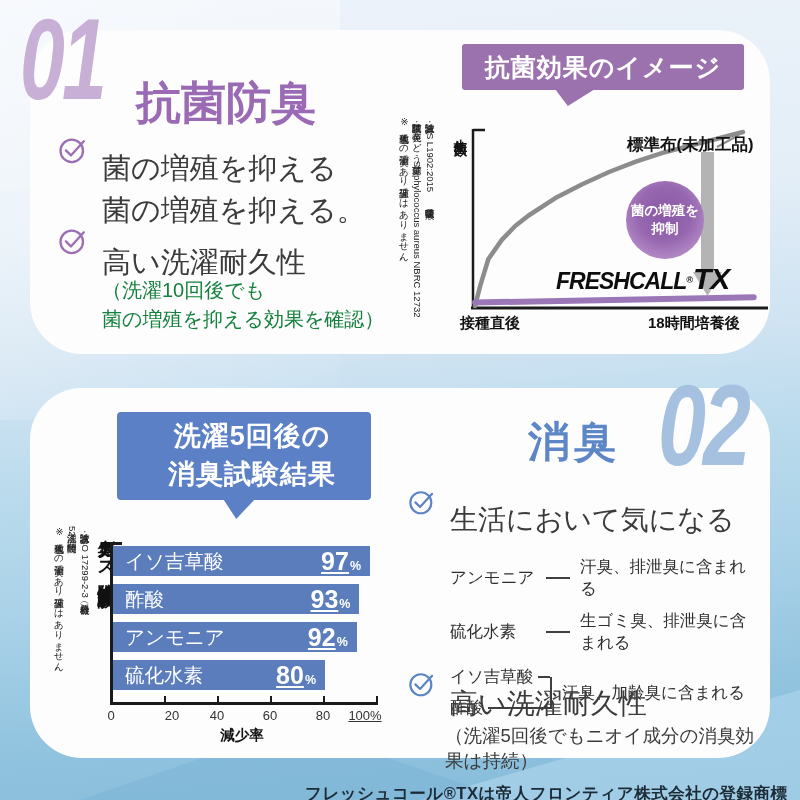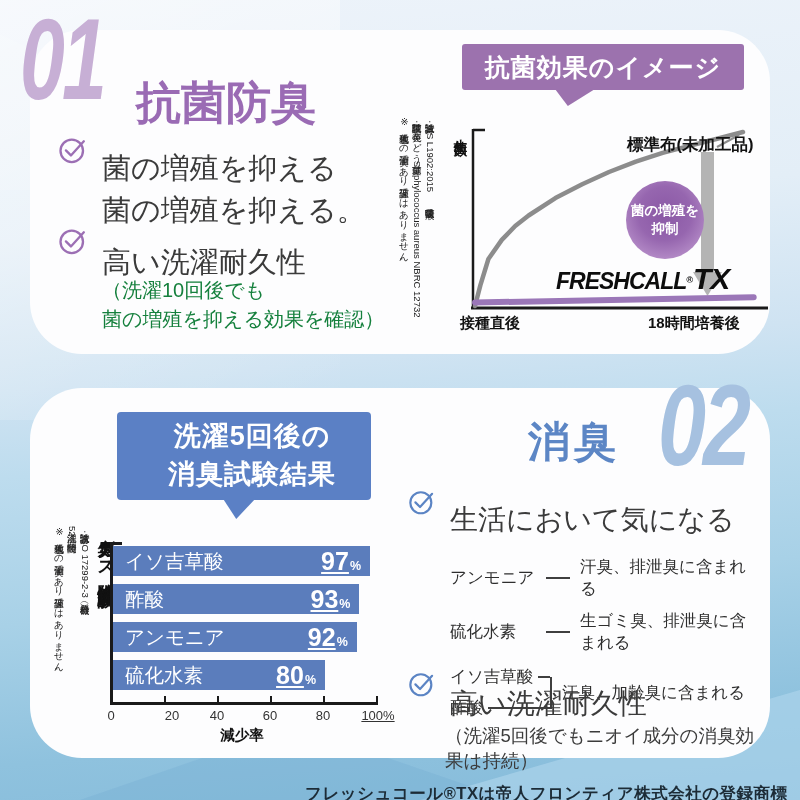--- a/index.html
+++ b/index.html
@@ -248,21 +248,21 @@
       <span class="tick" style="left:157px;"></span>
       <span class="tick" style="left:210px;"></span>
       <span class="tick" style="left:263px;"></span>
     </div>
 
     <span class="tick-label" style="left:81px;">0</span>
     <span class="tick-label" style="left:134px;margin-left:8px;">20</span>
     <span class="tick-label" style="left:187px;">40</span>
     <span class="tick-label" style="left:240px;">60</span>
     <span class="tick-label" style="left:293px;">80</span>
-    <span class="tick-label" style="left:348px;text-decoration:underline;">100%</span>
+    <span class="tick-label" style="left:335px;text-decoration:underline;">100%</span>
 
     <span class="abs xlabel">減少率</span>
   </section>
 
   <div class="abs big-num" id="num01">01</div>
   <div class="abs big-num" id="num02">02</div>
 
   <p class="abs trademark">フレッシュコール®TXは帝人フロンティア株式会社の登録商標です。</p>
 </div>
 

